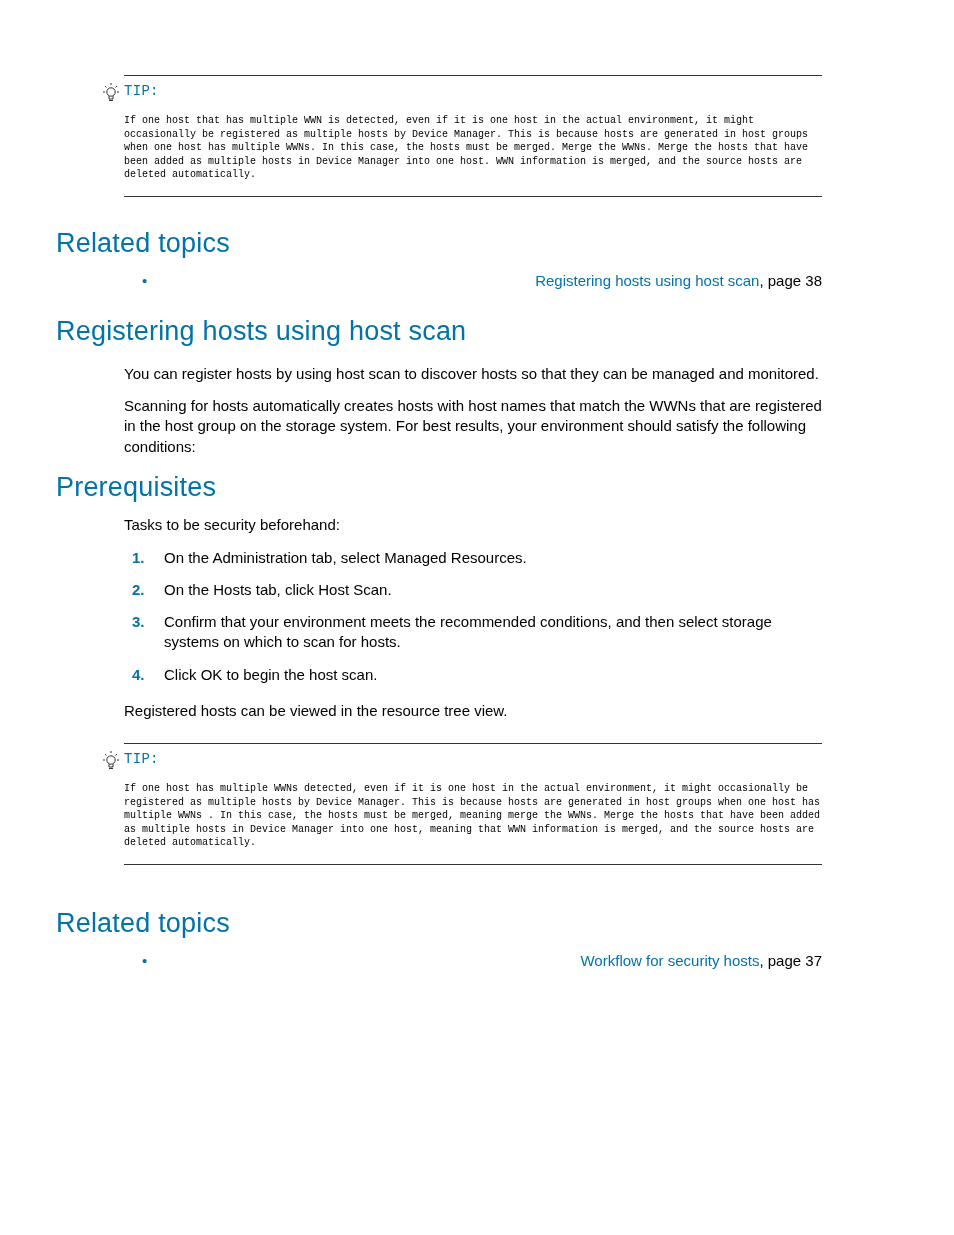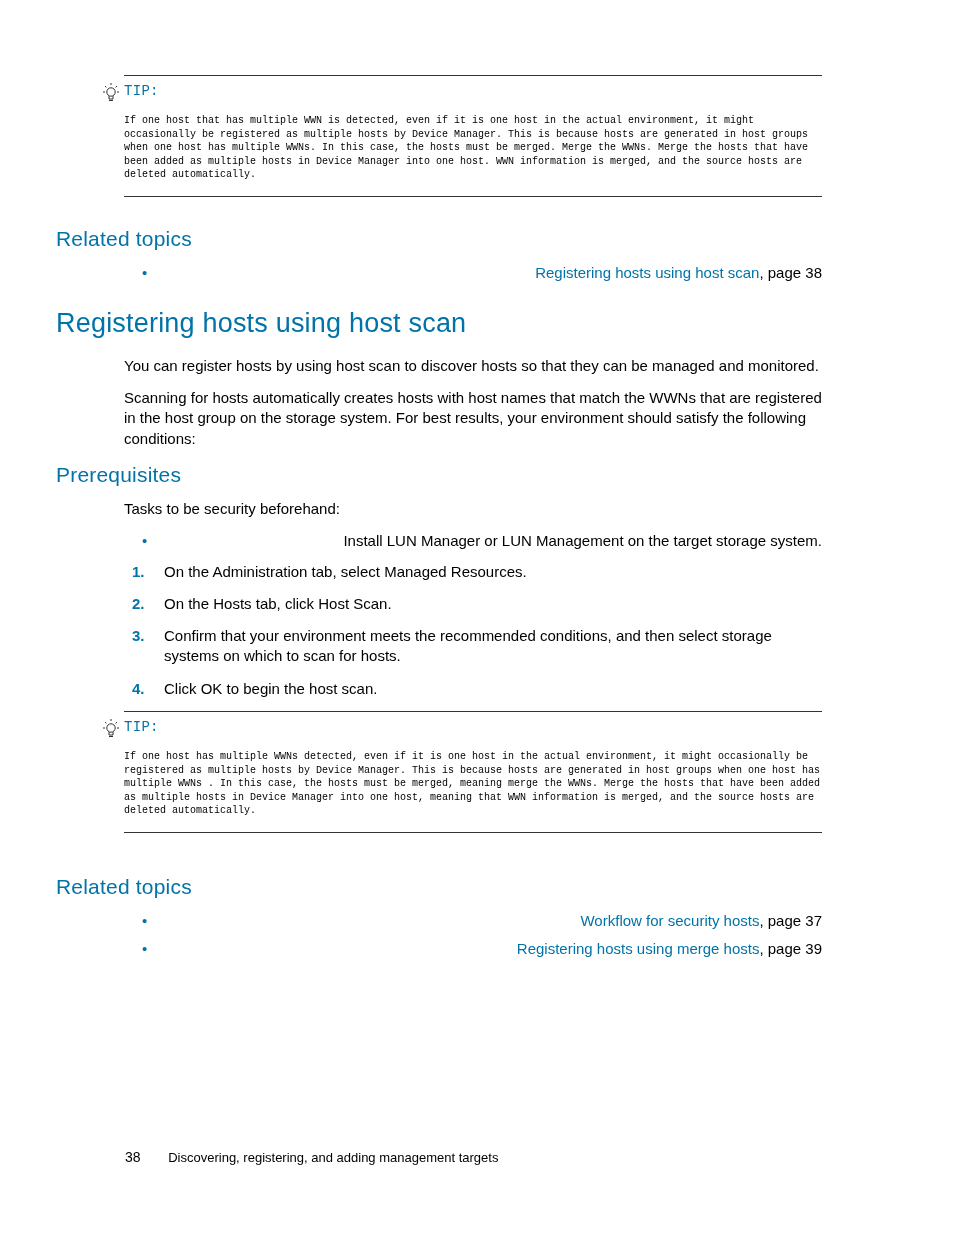--- a/index.html
+++ b/index.html
@@ -43,21 +43,21 @@
     color: #0073a8;
     font-size: 14px;
     letter-spacing: 0.3px;
   }
   .tip-body {
     margin-top: 4px;
     font-size: 10px;
   }
   .h3 {
     color: #0073a8;
-    font-size: 21px;
+    font-size: 27px;
     font-weight: 400;
     margin: 0 0 10px 0;
     letter-spacing: 0.2px;
   }
   .h2 {
     color: #0073a8;
     font-size: 27px;
     font-weight: 400;
     margin: 22px 0 14px 0;
     letter-spacing: 0.2px;
@@ -159,35 +159,33 @@
 
   <div class="content-col">
     <p class="body">You can register hosts by using host scan to discover hosts so that they can be managed and monitored.</p>
     <p class="body">Scanning for hosts automatically creates hosts with host names that match the WWNs that are registered in the host group on the storage system. For best results, your environment should satisfy the following conditions:</p>
   </div>
 
   <div class="h3">Prerequisites</div>
 
   <div class="content-col">
     <p class="body">Tasks to be security beforehand:</p>
-    <ul class="bullets" style="margin-bottom:10px;">
-      <li>Install LUN Manager or LUN Management on the target storage system.</li>
-    </ul>
     <ol class="steps">
       <li>
         <span>On the </span><span class="bold">Administration</span><span> tab, select </span><span class="bold">Managed Resources</span><span>.</span>
       </li>
       <li>
         <span>On the </span><span class="bold">Hosts</span><span> tab, click </span><span class="bold">Host Scan</span><span>.</span>
       </li>
       <li>Confirm that your environment meets the recommended conditions, and then select storage systems on which to scan for hosts.</li>
       <li>
         <span>Click </span><span class="bold">OK</span><span> to begin the host scan.</span>
       </li>
     </ol>
+    <p class="body" style="margin-top:16px; margin-bottom:22px;">Registered hosts can be viewed in the resource tree view.</p>
 
     <div class="tip-box">
       <div class="tip-head">
         <span class="tip-icon">
           <svg viewBox="0 0 16 20" width="16" height="20">
             <line x1="8" y1="0" x2="8" y2="2" stroke="#333" stroke-width="1"></line>
             <line x1="2" y1="3" x2="3.4" y2="4.4" stroke="#333" stroke-width="1"></line>
             <line x1="14" y1="3" x2="12.6" y2="4.4" stroke="#333" stroke-width="1"></line>
             <line x1="0" y1="9" x2="2" y2="9" stroke="#333" stroke-width="1"></line>
             <line x1="14" y1="9" x2="16" y2="9" stroke="#333" stroke-width="1"></line>
@@ -202,24 +200,17 @@
     </div>
   </div>
 
   <div style="height:12px;"></div>
   <div class="h3">Related topics</div>
   <div class="content-col">
     <ul class="bullets">
       <li>
         <span class="link">Workflow for security hosts</span><span>, page 37</span>
       </li>
-      <li>
-        <span class="link">Registering hosts using merge hosts</span><span>, page 39</span>
-      </li>
     </ul>
   </div>
 
-  <div class="footer">
-    <span class="pn">38</span>
-    <span>Discovering, registering, and adding management targets</span>
-  </div>
 
 </div>
 
 </body></html>

